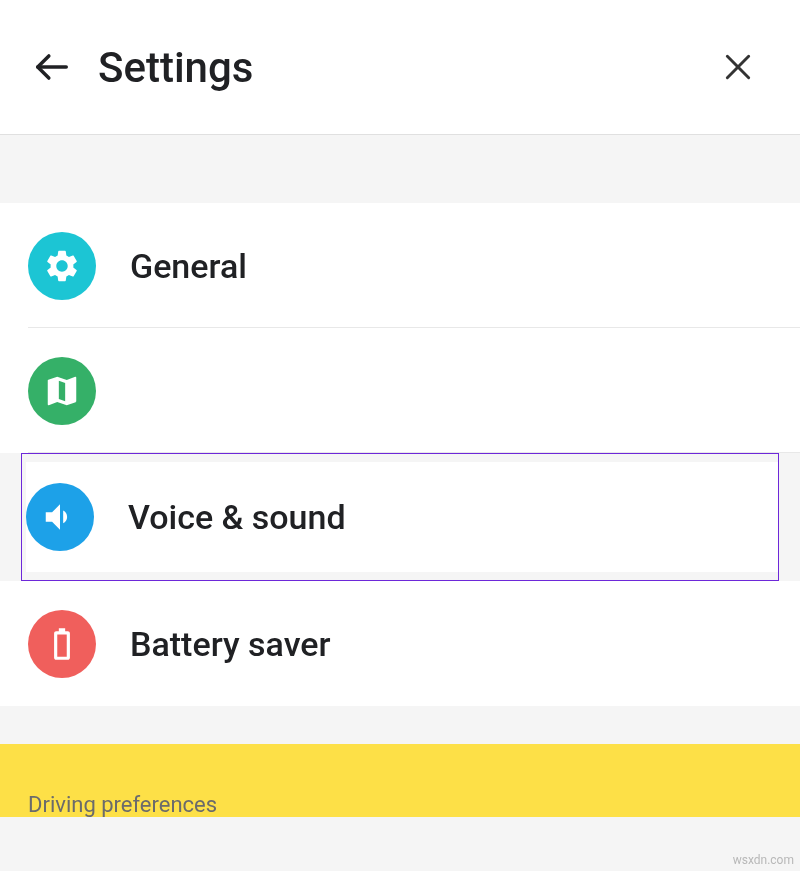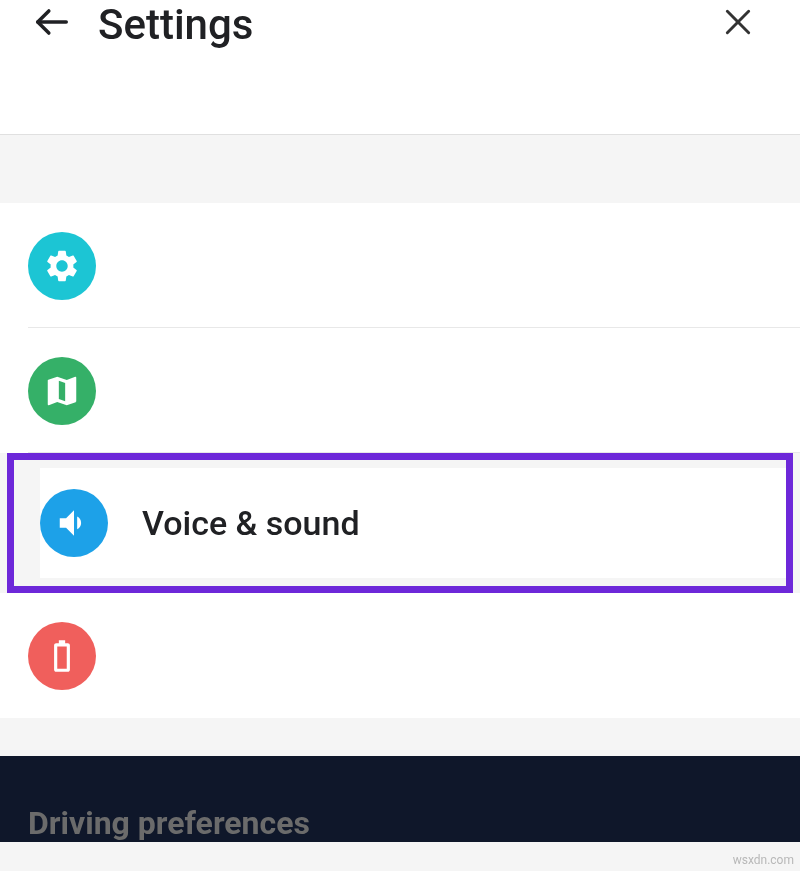--- a/index.html
+++ b/index.html
@@ -11,20 +11,21 @@
       font-family: -apple-system, BlinkMacSystemFont, 'Segoe UI', Roboto, Helvetica, Arial, sans-serif;
       background: #f5f5f5;
       width: 800px;
       height: 871px;
       overflow: hidden;
     }
     .header {
       background: #ffffff;
       height: 135px;
       display: flex;
+      align-items: center;
       padding: 0 30px;
       border-bottom: 1px solid #e0e0e0;
     }
     .back-btn {
       width: 44px;
       height: 44px;
       display: flex;
       align-items: center;
       justify-content: center;
       cursor: pointer;
@@ -94,36 +95,36 @@
       height: 38px;
       fill: #ffffff;
     }
     .item-label {
       font-size: 34px;
       font-weight: 500;
       color: #202124;
       margin-left: 34px;
     }
     .highlight-box {
-      border: 7px solid #6d28d9;
-      margin: 0 7px;
-      padding-left: 26px;
+      border: 1px solid #6d28d9;
+      margin: 0 21px;
+      padding-left: 4px;
       padding-top: 8px;
       padding-bottom: 8px;
     }
     .highlight-box .list-item {
       padding-left: 0;
       height: 110px;
     }
     .section-header {
       padding: 48px 0 0 28px;
-      font-size: 32px;
+      font-size: 22px;
       color: #6b6b6b;
-      font-weight: 700;
-      background: #0f172a;
+      font-weight: 400;
+      background: #fde047;
     }
     .bottom-spacer {
       height: 38px;
       background: #f5f5f5;
     }
     .watermark {
       position: absolute;
       right: 6px;
       bottom: 4px;
       font-size: 12px;
@@ -153,20 +154,21 @@
 <div class="spacer"></div>
 
 <div class="list">
 
   <div class="list-item">
     <div class="icon-circle icon-teal">
       <svg class="icon-svg" viewBox="0 0 24 24">
         <path d="M19.14,12.94c0.04-0.3,0.06-0.61,0.06-0.94c0-0.32-0.02-0.64-0.07-0.94l2.03-1.58c0.18-0.14,0.23-0.41,0.12-0.61 l-1.92-3.32c-0.12-0.22-0.37-0.29-0.59-0.22l-2.39,0.96c-0.5-0.38-1.03-0.7-1.62-0.94L14.4,2.81c-0.04-0.24-0.24-0.41-0.48-0.41 h-3.84c-0.24,0-0.43,0.17-0.47,0.41L9.25,5.35C8.66,5.59,8.12,5.92,7.63,6.29L5.24,5.33c-0.22-0.08-0.47,0-0.59,0.22L2.74,8.87 C2.62,9.08,2.66,9.34,2.86,9.48l2.03,1.58C4.84,11.36,4.8,11.69,4.8,12s0.02,0.64,0.07,0.94l-2.03,1.58 c-0.18,0.14-0.23,0.41-0.12,0.61l1.92,3.32c0.12,0.22,0.37,0.29,0.59,0.22l2.39-0.96c0.5,0.38,1.03,0.7,1.62,0.94l0.36,2.54 c0.05,0.24,0.24,0.41,0.48,0.41h3.84c0.24,0,0.44-0.17,0.47-0.41l0.36-2.54c0.59-0.24,1.13-0.56,1.62-0.94l2.39,0.96 c0.22,0.08,0.47,0,0.59-0.22l1.92-3.32c0.12-0.22,0.07-0.47-0.12-0.61L19.14,12.94z M12,15.6c-1.98,0-3.6-1.62-3.6-3.6 s1.62-3.6,3.6-3.6s3.6,1.62,3.6,3.6S13.98,15.6,12,15.6z"></path>
       </svg>
     </div>
+    <div class="item-label">General</div>
     <div class="divider"></div>
   </div>
 
   <div class="list-item">
     <div class="icon-circle icon-green">
       <svg class="icon-svg" viewBox="0 0 24 24">
         <path d="M20.5 3l-.16.03L15 5.1 9 3 3.36 4.9c-.21.07-.36.25-.36.48V20.5c0 .28.22.5.5.5l.16-.03L9 18.9l6 2.1 5.64-1.9c.21-.7.36-.25.36-.48V3.5c0-.28-.22-.5-.5-.5zM10 5.47l4 1.4v11.66l-4-1.4V5.47z"></path>
       </svg>
     </div>
     <div class="divider"></div>
@@ -185,20 +187,21 @@
   </div>
 </div>
 
 <div class="list">
   <div class="list-item">
     <div class="icon-circle icon-red">
       <svg class="icon-svg" viewBox="0 0 24 24">
         <path d="M15.67 4H14V2h-4v2H8.33C7.6 4 7 4.6 7 5.33v15.33C7 21.4 7.6 22 8.33 22h7.33c.74 0 1.34-.6 1.34-1.33V5.33C17 4.6 16.4 4 15.67 4zM15 20H9V6h6v14z"></path>
       </svg>
     </div>
+    <div class="item-label">Battery saver</div>
   </div>
 </div>
 
 <div class="bottom-spacer"></div>
 
 <div class="section-header">Driving preferences</div>
 
 <div class="watermark">wsxdn.com</div>
 
 </body></html>

